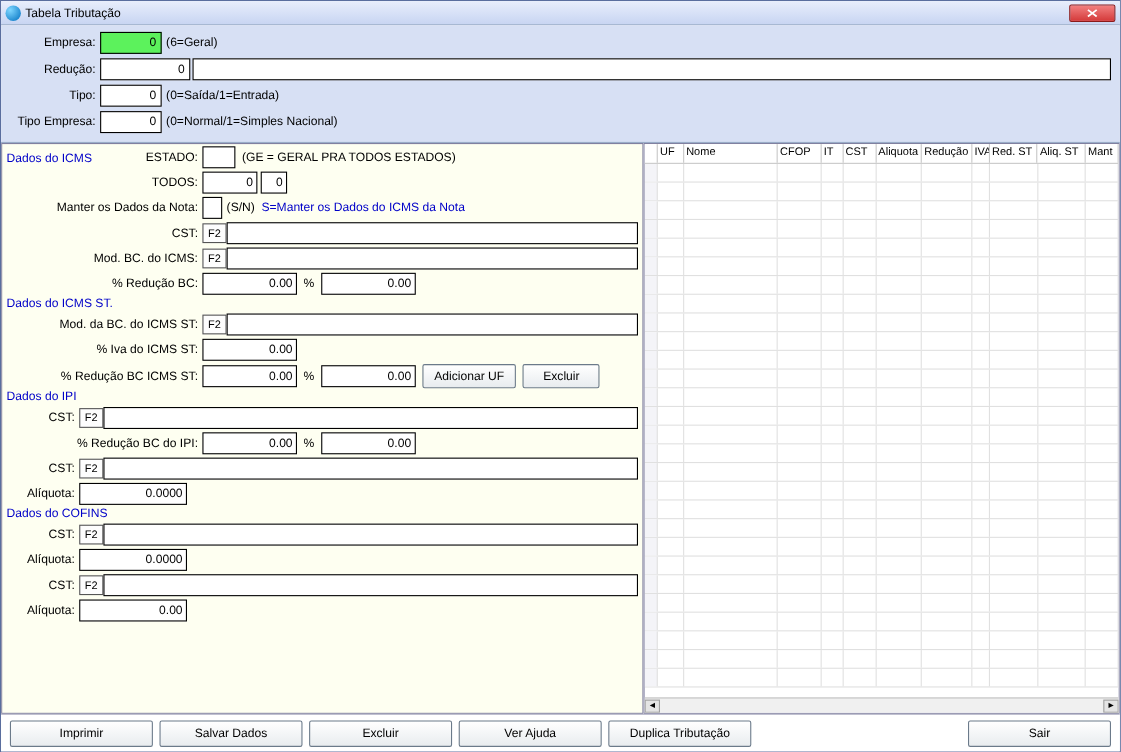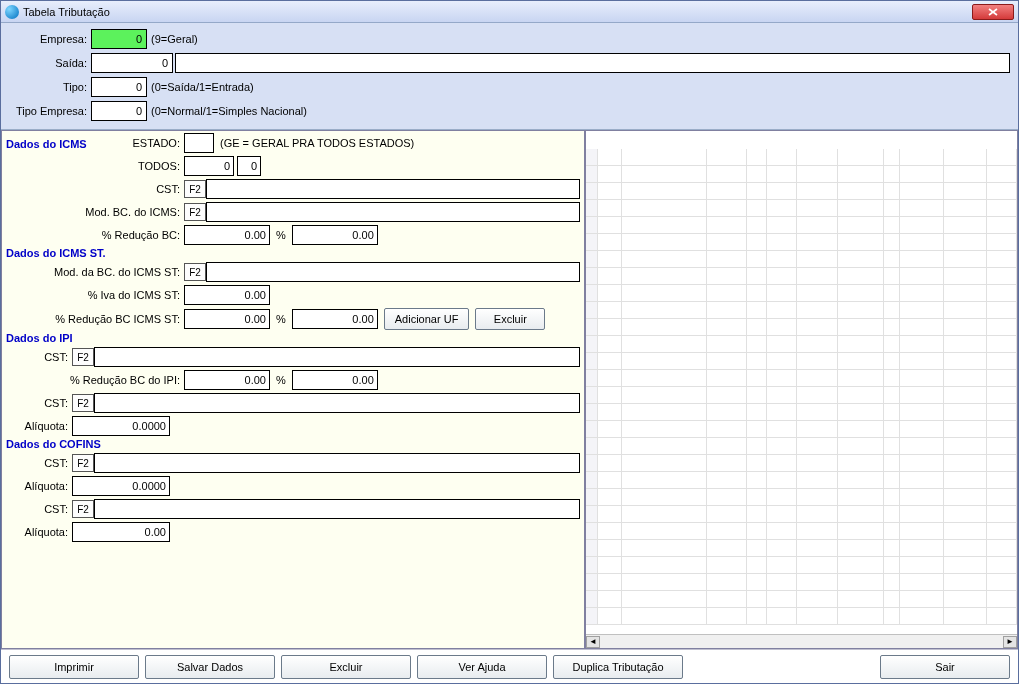--- a/index.html
+++ b/index.html
@@ -67,21 +67,21 @@
   display:flex;
   overflow:hidden;
 }
 .left-panel {
   width: 584px;
   border:1px solid #8080a0;
   background:#fefff1;
   overflow:hidden;
   padding:2px 4px 2px 4px;
 }
-.section-title { color:#0000c8; font-weight:bold; margin-top:2px; }
+.section-title { color:#0000c8; font-weight:normal; margin-top:2px; }
 .frow { display:flex; align-items:center; margin-top:3px; }
 .flabel { text-align:right; padding-right:4px; color:#000; }
 .finput {
   border:1px solid #000;
   background:#fff;
   height:20px;
   padding:1px 3px;
   font-size:11px;
   font-family: inherit;
 }
@@ -184,24 +184,24 @@
         <line x1="1" y1="1" x2="9" y2="7" stroke="#fff" stroke-width="1.6"></line>
         <line x1="9" y1="1" x2="1" y2="7" stroke="#fff" stroke-width="1.6"></line>
       </svg>
     </div>
   </div>
 
   <div class="header-area">
     <div class="hrow">
       <div class="hlabel">Empresa:</div>
       <input class="hinput num green" style="width: 56px;" value="0">
-      <div class="hnote">(9=Geral)</div>
+      <div class="hnote">(6=Geral)</div>
     </div>
     <div class="hrow">
-      <div class="hlabel">Saída:</div>
+      <div class="hlabel">Redução:</div>
       <input class="hinput num" style="width: 82px;" value="0">
       <input class="hinput" style="flex: 1 1 0%; margin-left: 2px;">
     </div>
     <div class="hrow">
       <div class="hlabel">Tipo:</div>
       <input class="hinput num" style="width: 56px;" value="0">
       <div class="hnote">(0=Saída/1=Entrada)</div>
     </div>
     <div class="hrow" style="margin-bottom:0">
       <div class="hlabel">Tipo Empresa:</div>
@@ -220,20 +220,26 @@
         <input class="finput" style="width: 30px;">
         <div style="margin-left:6px">(GE = GERAL PRA TODOS ESTADOS)</div>
       </div>
 
       <div class="frow">
         <div class="flabel" style="width:178px">TODOS:</div>
         <input class="finput num" style="width: 50px;" value="0">
         <input class="finput num" style="width: 24px; margin-left: 3px;" value="0">
       </div>
 
+      <div class="frow">
+        <div class="flabel" style="width:178px">Manter os Dados da Nota:</div>
+        <input class="finput" style="width: 18px;">
+        <span style="margin-left:4px">(S/N)</span>
+        <span style="margin-left:6px;color:#0000c8">S=Manter os Dados do ICMS da Nota</span>
+      </div>
 
       <div class="frow">
         <div class="flabel" style="width:178px">CST:</div>
         <div class="f2badge">F2</div>
         <div class="longbox"></div>
       </div>
 
       <div class="frow">
         <div class="flabel" style="width:178px">Mod. BC. do ICMS:</div>
         <div class="f2badge">F2</div>
@@ -307,20 +313,34 @@
       </div>
       <div class="frow">
         <div class="flabel" style="width:66px">Alíquota:</div>
         <input class="finput num" style="width: 98px;" value="0.00">
       </div>
 
     </div>
 
     <div class="right-panel">
       <div class="grid-wrap">
+        <div class="grid-header" id="grid-header">
+            <div class="gh-cell" style="width: 12px;"></div>
+            <div class="gh-cell" style="width: 24px;">UF</div>
+            <div class="gh-cell" style="width: 86px;">Nome</div>
+            <div class="gh-cell" style="width: 40px;">CFOP</div>
+            <div class="gh-cell" style="width: 20px;">IT</div>
+            <div class="gh-cell" style="width: 30px;">CST</div>
+            <div class="gh-cell" style="width: 42px;">Aliquota</div>
+            <div class="gh-cell" style="width: 46px;">Redução</div>
+            <div class="gh-cell" style="width: 16px;">IVA</div>
+            <div class="gh-cell" style="width: 44px;">Red. ST</div>
+            <div class="gh-cell" style="width: 44px;">Aliq. ST</div>
+            <div class="gh-cell" style="width: 30px;">Mant</div>
+          </div>
         <div class="grid-body" id="grid-body">
             <div class="grid-row">
               <div class="gb-cell" style="width: 12px; background: rgb(244, 244, 248);"></div>
               <div class="gb-cell" style="width: 24px;"></div>
               <div class="gb-cell" style="width: 86px;"></div>
               <div class="gb-cell" style="width: 40px;"></div>
               <div class="gb-cell" style="width: 20px;"></div>
               <div class="gb-cell" style="width: 30px;"></div>
               <div class="gb-cell" style="width: 42px;"></div>
               <div class="gb-cell" style="width: 46px;"></div>

